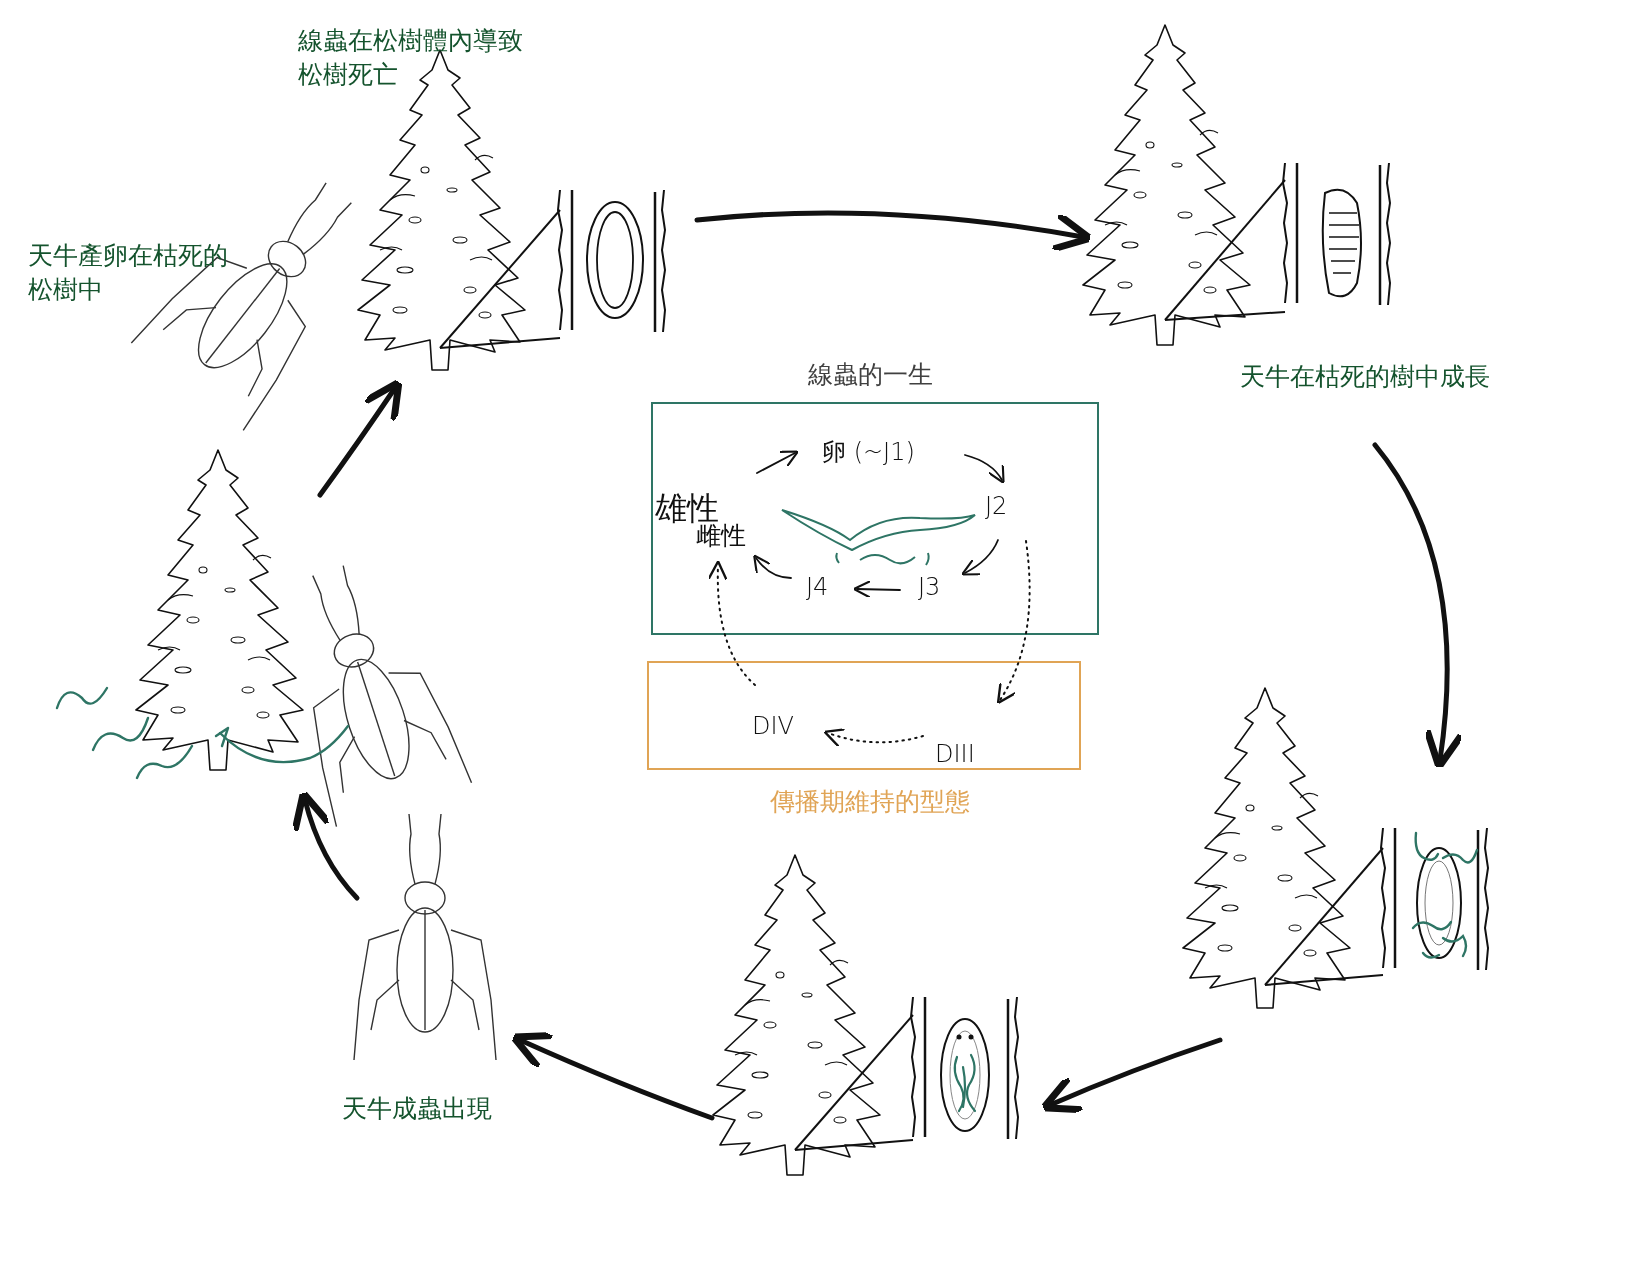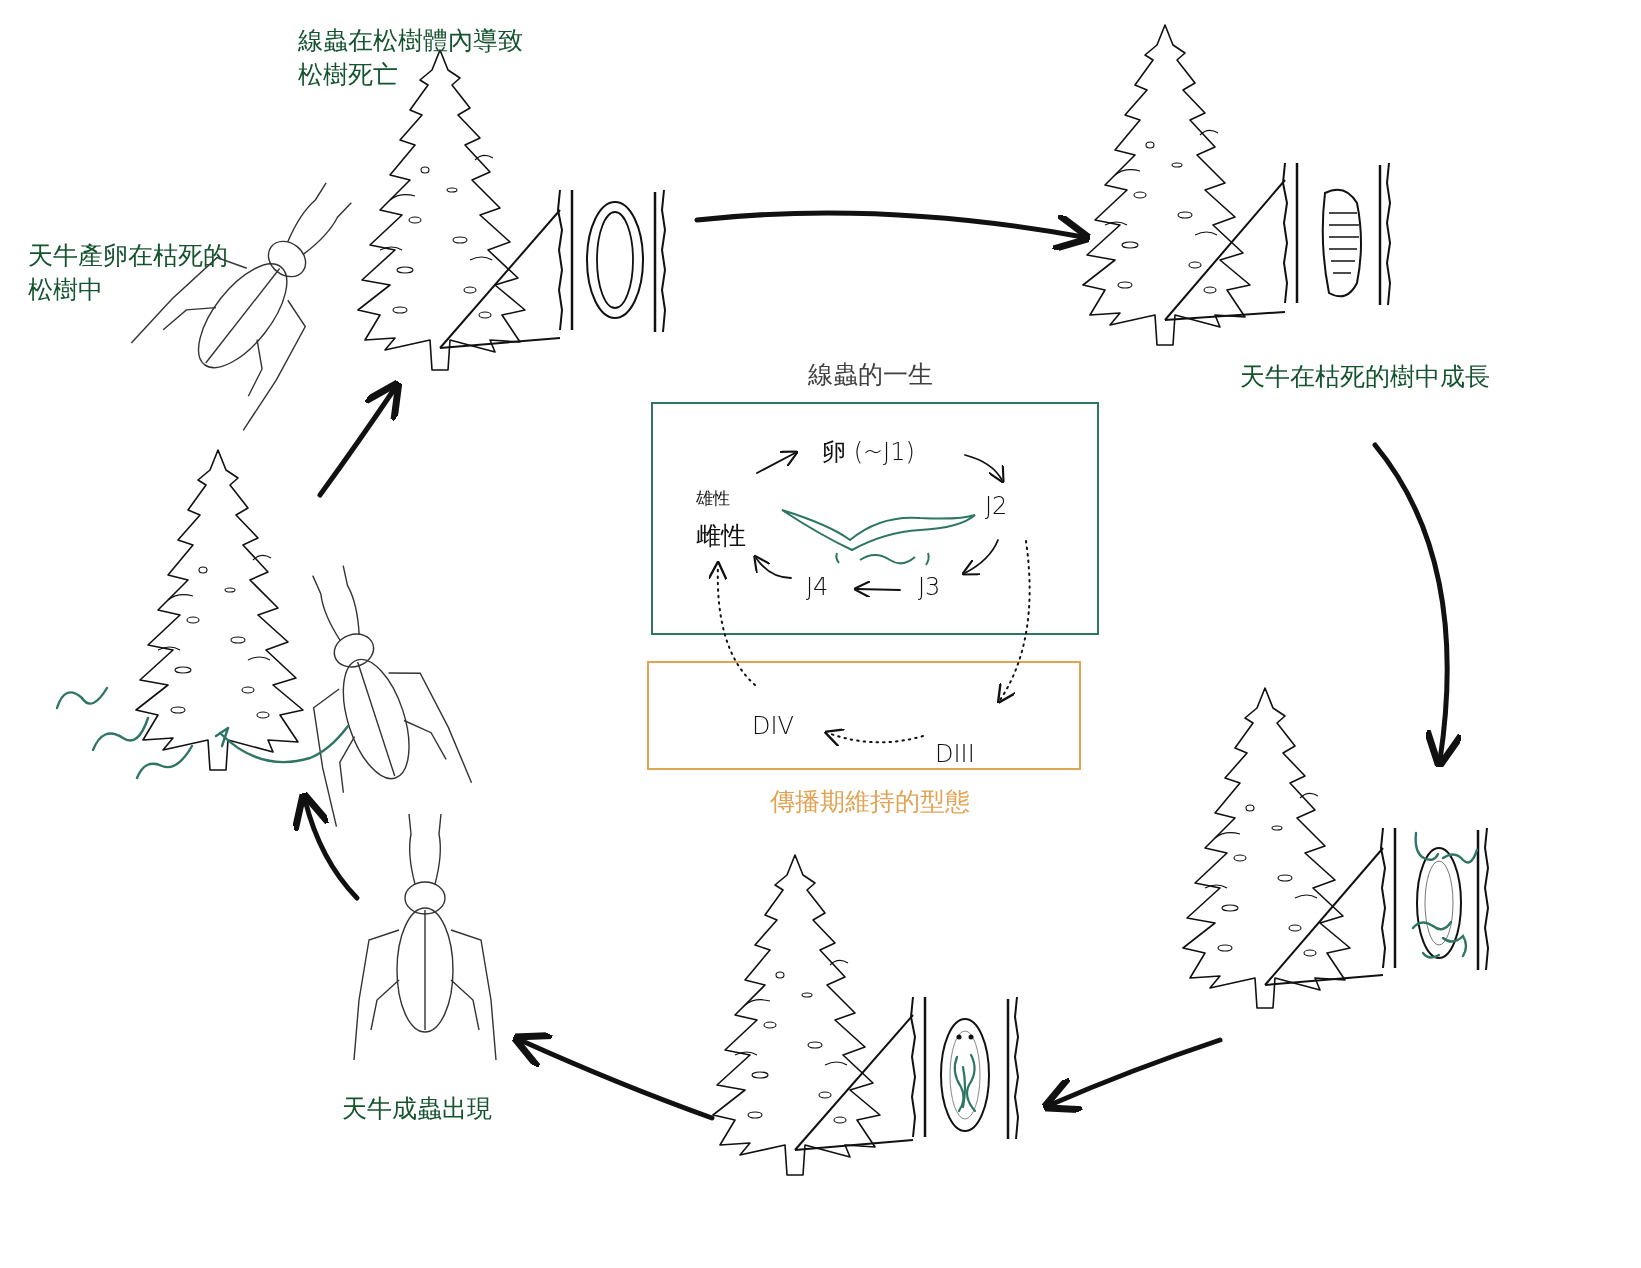--- a/index.html
+++ b/index.html
@@ -176,21 +176,21 @@
   <div class="label" style="left:28px;top:239px;">天牛產卵在枯死的
 松樹中</div>
 
   <div class="title-green" style="left:808px;top:358px;">線蟲的一生</div>
   <div class="box" style="left:651px;top:402px;width:448px;height:233px;border:2px solid #2e7565;"></div>
 
   <div class="hand" style="left:822px;top:428px;margin-top:8px;">卵 (~J1)</div>
   <div class="hand" style="left:985px;top:492px;">J2</div>
   <div class="hand" style="left:918px;top:573px;">J3</div>
   <div class="hand" style="left:806px;top:573px;">J4</div>
-  <div class="hand" style="left:696px;top:487px;font-size:17px;">雄性</div>
+  <div class="hand" style="left:655px;top:487px;font-size:32px;">雄性</div>
   <div class="hand" style="left:696px;top:519px;font-size:25px;">雌性</div>
 
   <div class="box" style="left:647px;top:661px;width:434px;height:109px;border:2px solid #e0a455;"></div>
   <div class="hand" style="left:752px;top:712px;">DIV</div>
   <div class="hand" style="left:935px;top:740px;">DIII</div>
   <div class="title-orange" style="left:770px;top:785px;">傳播期維持的型態</div>
 
   <svg class="layer" width="1641" height="1268" viewBox="0 0 1641 1268">
     <g fill="none" stroke="#111" stroke-width="1.8" stroke-linecap="round" marker-end="url(#arrowHeadThin)">
       <path d="M757,473 L795,453"></path>

